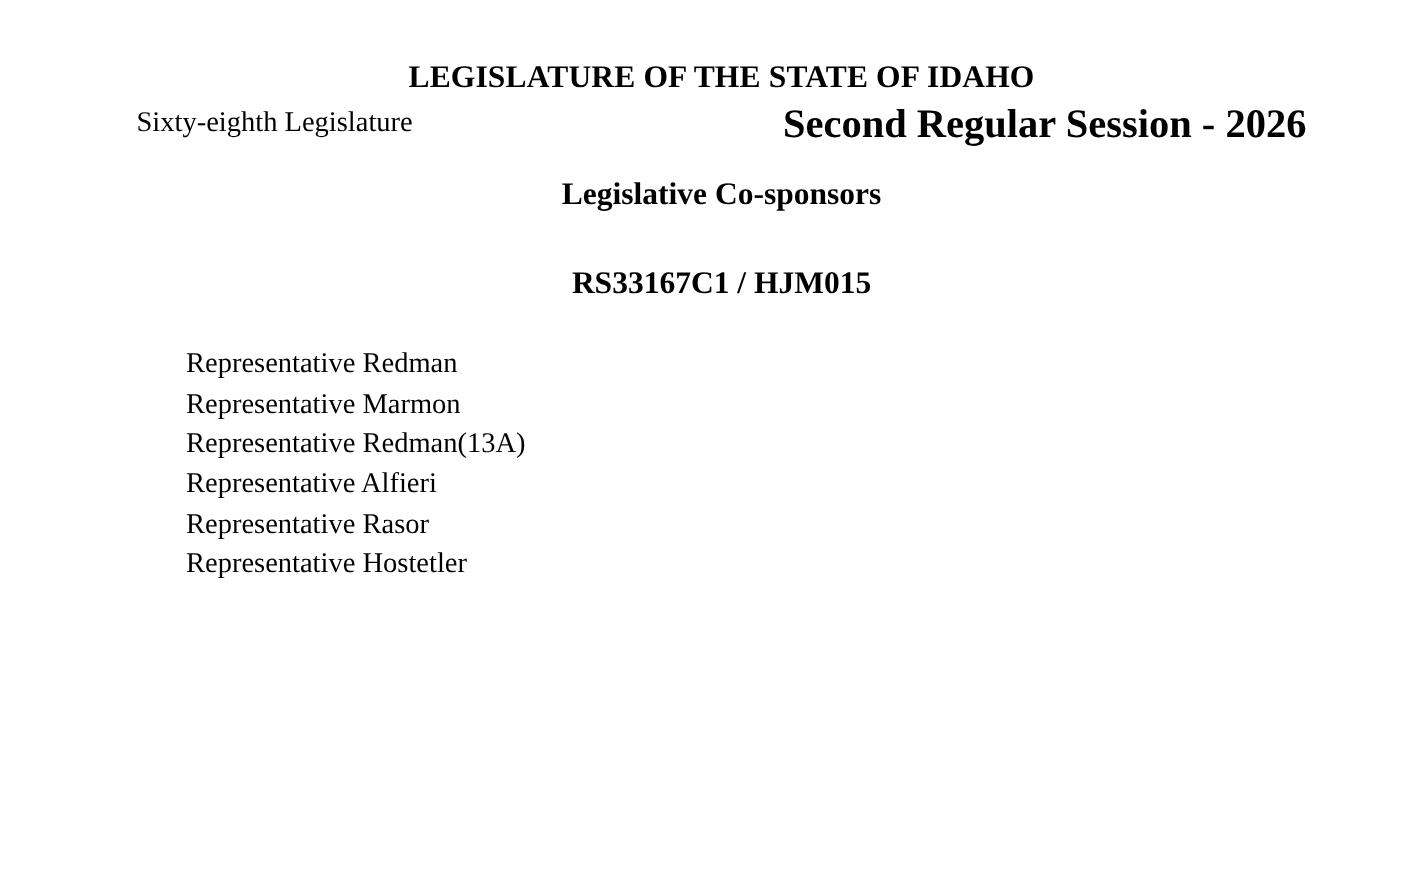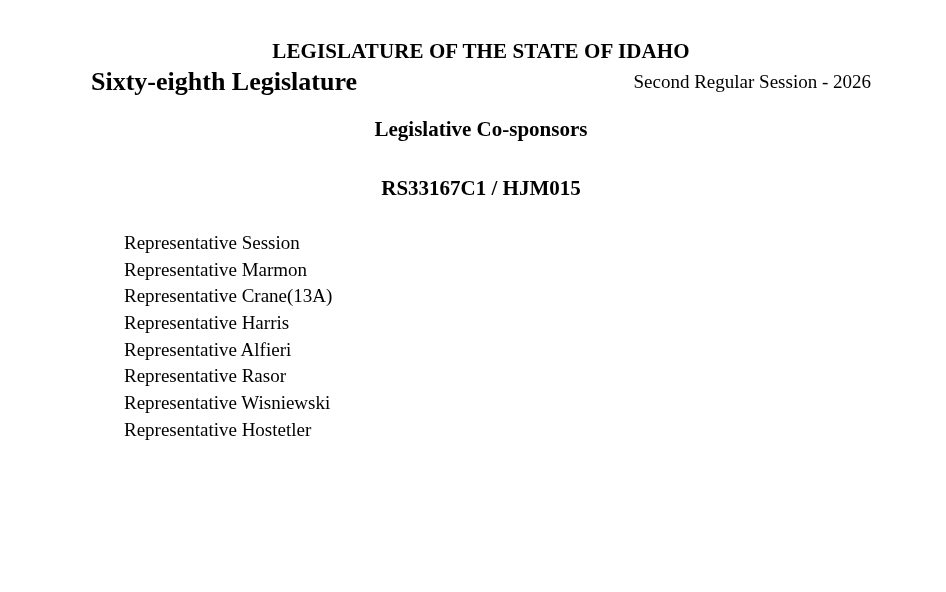--- a/index.html
+++ b/index.html
@@ -23,30 +23,30 @@
       text-align: center;
       font-weight: bold;
       font-size: 21px;
       line-height: 26px;
       letter-spacing: 0.1px;
     }
     .leg-left {
       position: absolute;
       left: 91px;
       top: 69px;
-      font-weight: bold;
-      font-size: 26px;
+      font-weight: normal;
+      font-size: 19px;
       line-height: 26px;
     }
     .leg-right {
       position: absolute;
       right: 75px;
       top: 69px;
-      font-weight: normal;
-      font-size: 19px;
+      font-weight: bold;
+      font-size: 27px;
       line-height: 26px;
     }
     .subtitle {
       position: absolute;
       left: 0;
       width: 962px;
       top: 116px;
       text-align: center;
       font-weight: bold;
       font-size: 21px;
@@ -81,22 +81,20 @@
 <body>
 
 <div>
   <div class="title">LEGISLATURE OF THE STATE OF IDAHO</div>
   <div class="leg-left">Sixty-eighth Legislature</div>
   <div class="leg-right">Second Regular Session - 2026</div>
   <div class="subtitle">Legislative Co-sponsors</div>
   <div class="bill-id">RS33167C1 / HJM015</div>
 
   <ul class="sponsor-list">
-    <li>Representative Session</li>
+    <li>Representative Redman</li>
     <li>Representative Marmon</li>
-    <li>Representative Crane(13A)</li>
-    <li>Representative Harris</li>
+    <li>Representative Redman(13A)</li>
     <li>Representative Alfieri</li>
     <li>Representative Rasor</li>
-    <li>Representative Wisniewski</li>
     <li>Representative Hostetler</li>
   </ul>
 </div>
 
 </body></html>

